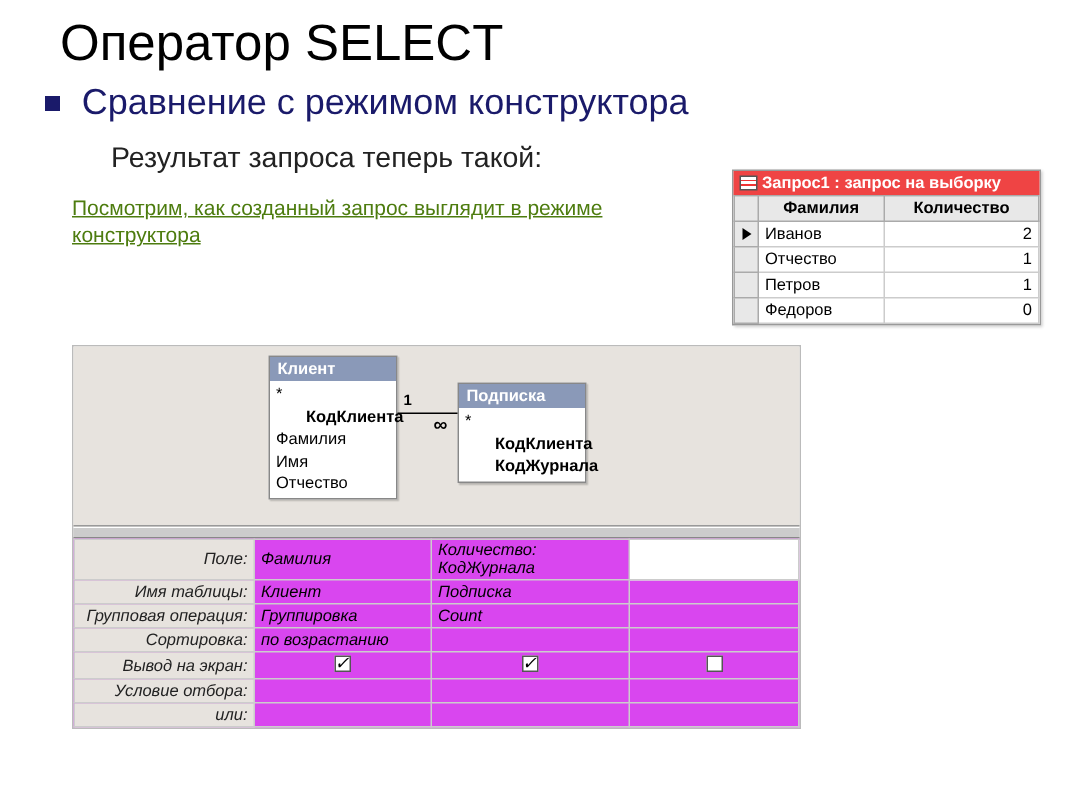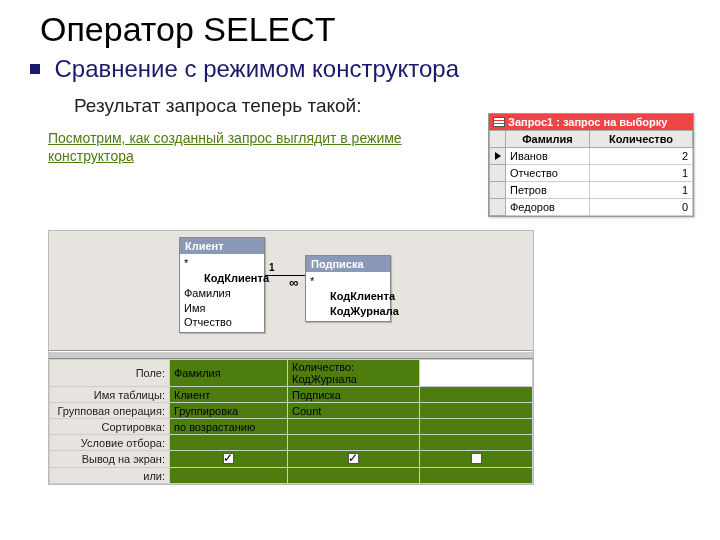--- a/index.html
+++ b/index.html
@@ -155,21 +155,22 @@
   .designer-split {
     height: 8px;
     background: #ccc;
     border-top: 1px solid #fff;
     border-bottom: 1px solid #888;
   }
 
   .grid {
     border-collapse: collapse;
     width: 100%;
-    background: #4d7c0f;
+    background: #d946ef;
+    font-style: italic;
   }
   .grid td, .grid th {
     border: 1px solid #ccc;
     padding: 1px 4px;
     height: 16px;
     font-size: 11px;
   }
   .grid .lbl {
     background: #e7e3de;
     text-align: right;
@@ -293,32 +294,32 @@
       <td>Count</td>
       <td></td>
     </tr>
     <tr>
       <td class="lbl">Сортировка:</td>
       <td>по возрастанию</td>
       <td></td>
       <td></td>
     </tr>
     <tr>
-      <td class="lbl">Условие отбора:</td>
-      <td></td>
-      <td></td>
-      <td></td>
-    </tr>
-    <tr>
       <td class="lbl">Вывод на экран:</td>
       <td class="center"><span class="chk checked"></span></td>
       <td class="center"><span class="chk checked"></span></td>
       <td class="center"><span class="chk"></span></td>
     </tr>
     <tr>
+      <td class="lbl">Условие отбора:</td>
+      <td></td>
+      <td></td>
+      <td></td>
+    </tr>
+    <tr>
       <td class="lbl">или:</td>
       <td></td>
       <td></td>
       <td></td>
     </tr>
   </tbody>
     </table>
 </div>
 
 </body></html>

